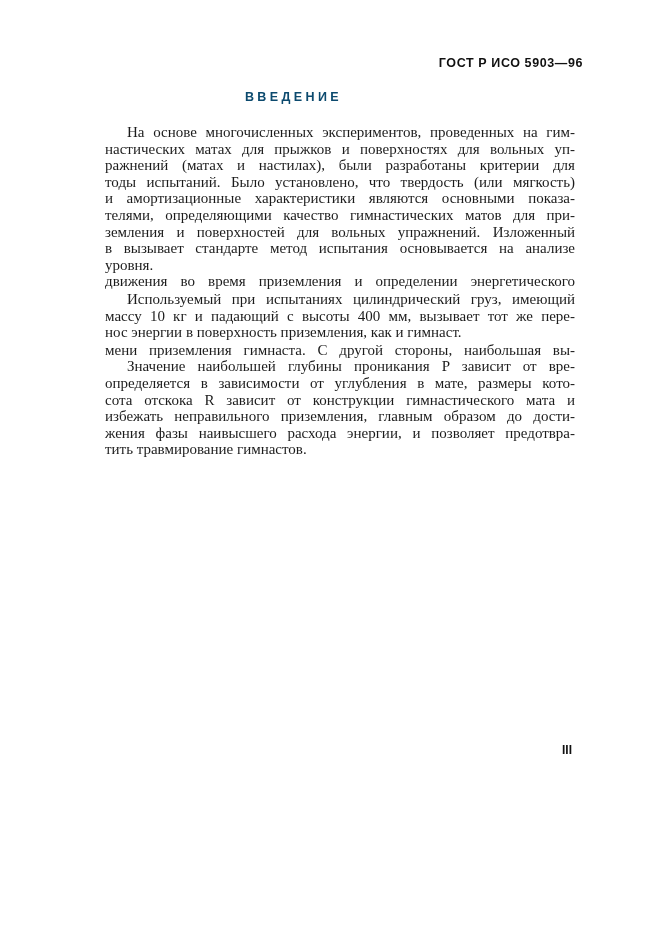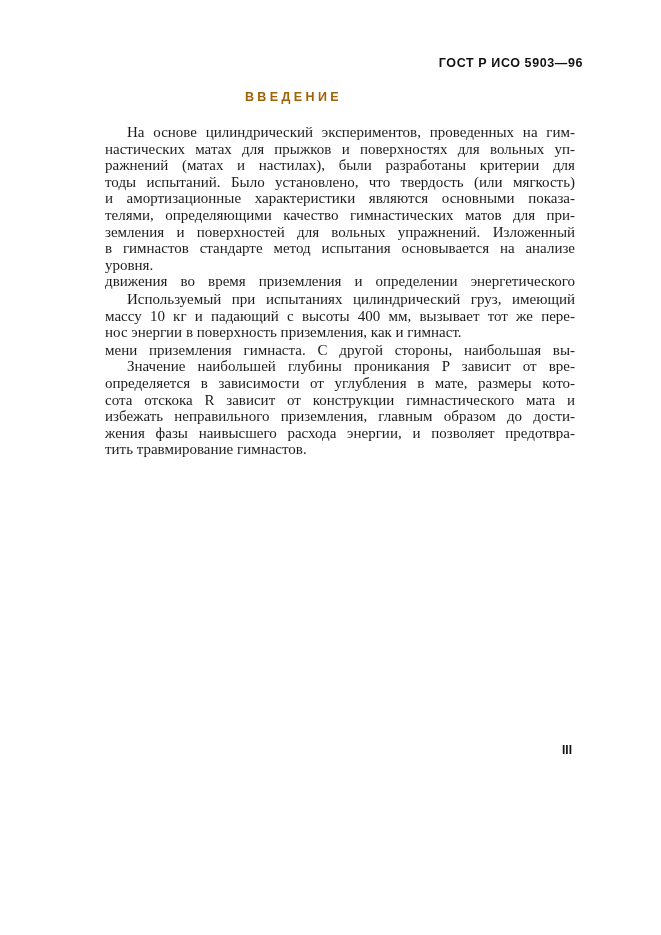--- a/index.html
+++ b/index.html
@@ -29,21 +29,21 @@
     .section-title {
       position: absolute;
       top: 90px;
       left: 0;
       width: 587px;
       text-align: center;
       font-family: "Liberation Sans", "DejaVu Sans", sans-serif;
       font-weight: bold;
       font-size: 12.5px;
       letter-spacing: 3.4px;
-      color: #a16207;
+      color: #0c4a6e;
     }
     .body-text {
       position: absolute;
       top: 124px;
       left: 105px;
       width: 470px;
     }
     .line {
       display: block;
       font-size: 15px;
@@ -75,28 +75,28 @@
   </style>
 </head>
 <body>
 
 <div class="header-code">ГОСТ Р ИСО 5903—96</div>
 
 <div class="section-title">ВВЕДЕНИЕ</div>
 
 <div class="body-text">
   <div>
-    <span class="line indent">На основе цилиндрический экспериментов, проведенных на гим-</span>
+    <span class="line indent">На основе многочисленных экспериментов, проведенных на гим-</span>
     <span class="line">настических матах для прыжков и поверхностях для вольных уп-</span>
     <span class="line">ражнений (матах и настилах), были разработаны критерии для</span>
     <span class="line">тоды испытаний. Было установлено, что твердость (или мягкость)</span>
     <span class="line">и амортизационные характеристики являются основными показа-</span>
     <span class="line">телями, определяющими качество гимнастических матов для при-</span>
     <span class="line">земления и поверхностей для вольных упражнений. Изложенный</span>
-    <span class="line">в гимнастов стандарте метод испытания основывается на анализе</span>
+    <span class="line">в вызывает стандарте метод испытания основывается на анализе</span>
     <span class="line last">уровня.</span>
     <span class="line">движения во время приземления и определении энергетического</span>
   </div>
   <div class="para-gap"></div>
   <div>
     <span class="line indent">Используемый при испытаниях цилиндрический груз, имеющий</span>
     <span class="line">массу 10 кг и падающий с высоты 400 мм, вызывает тот же пере-</span>
     <span class="line last">нос энергии в поверхность приземления, как и гимнаст.</span>
   </div>
   <div class="para-gap"></div>

